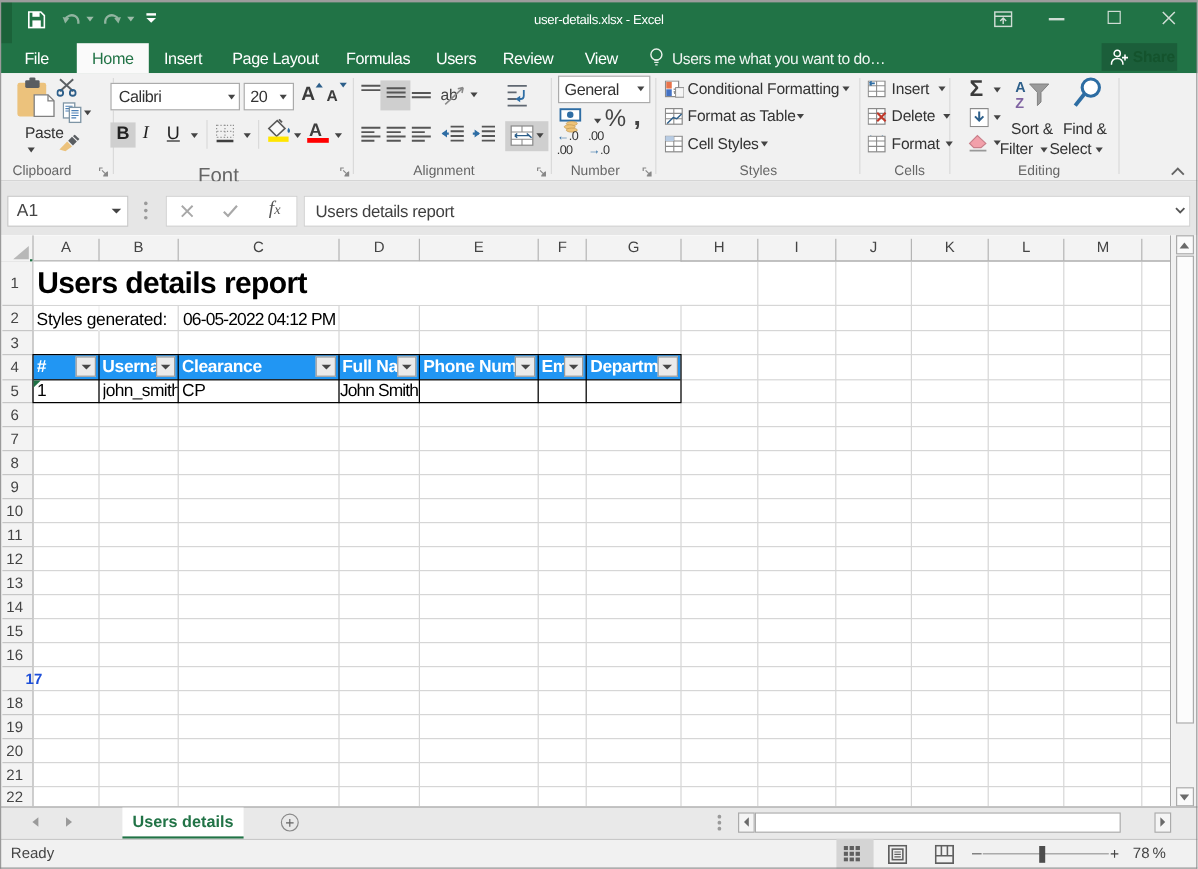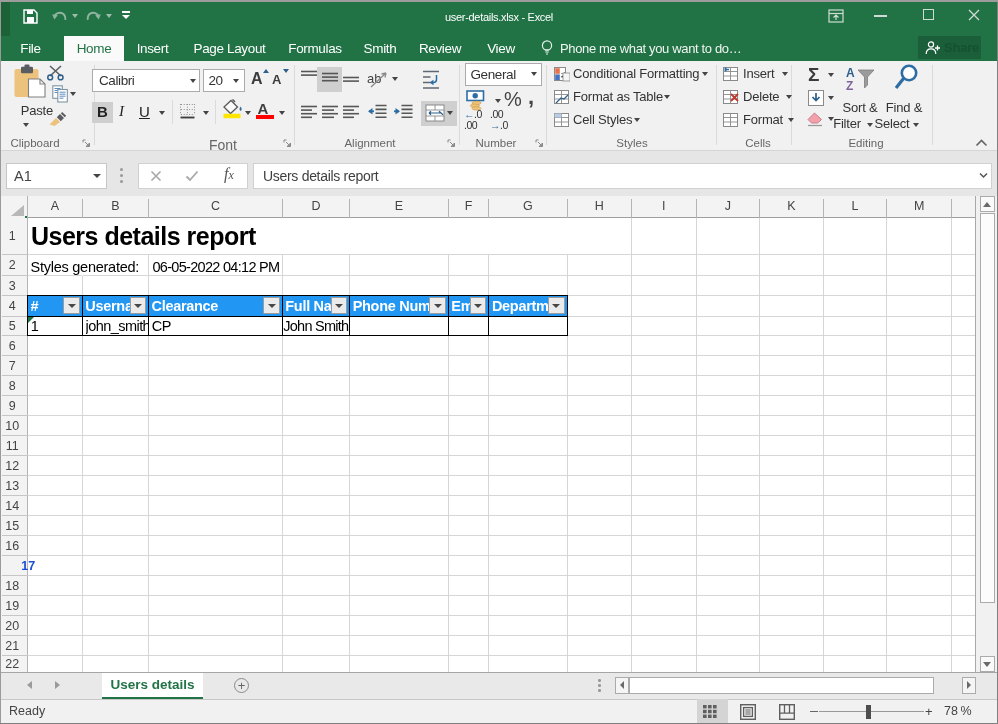--- a/index.html
+++ b/index.html
@@ -36,45 +36,45 @@
 <div class="abs" style="left:923px;top:9px;width:11px;height:11px;border:1.3px solid #cfdcd4;"></div>
 <svg class="abs" style="left:968px;top:9px;" width="12" height="12" viewBox="0 0 12 12">
 <path d="M1 1 L11 11 M11 1 L1 11" stroke="#cfdcd4" stroke-width="1.3"></path>
 </svg>
 <div class="abs" style="left:64px;top:35.5px;width:60px;height:25.5px;background:#fafafa;"></div>
 <div class="abs" style="left:-29.5px;top:36px;width:120px;height:25px;display:flex;align-items:center;justify-content:center;color:#fff;font-size:13.5px;letter-spacing:-0.35px;">File</div>
 <div class="abs" style="left:34px;top:36px;width:120px;height:25px;display:flex;align-items:center;justify-content:center;color:#217346;font-size:13.5px;letter-spacing:-0.35px;">Home</div>
 <div class="abs" style="left:92.5px;top:36px;width:120px;height:25px;display:flex;align-items:center;justify-content:center;color:#fff;font-size:13.5px;letter-spacing:-0.35px;">Insert</div>
 <div class="abs" style="left:169.5px;top:36px;width:120px;height:25px;display:flex;align-items:center;justify-content:center;color:#fff;font-size:13.5px;letter-spacing:-0.35px;">Page Layout</div>
 <div class="abs" style="left:255px;top:36px;width:120px;height:25px;display:flex;align-items:center;justify-content:center;color:#fff;font-size:13.5px;letter-spacing:-0.35px;">Formulas</div>
-<div class="abs" style="left:320px;top:36px;width:120px;height:25px;display:flex;align-items:center;justify-content:center;color:#fff;font-size:13.5px;letter-spacing:-0.35px;">Smith</div>
+<div class="abs" style="left:320px;top:36px;width:120px;height:25px;display:flex;align-items:center;justify-content:center;color:#fff;font-size:13.5px;letter-spacing:-0.35px;">Users</div>
 <div class="abs" style="left:380px;top:36px;width:120px;height:25px;display:flex;align-items:center;justify-content:center;color:#fff;font-size:13.5px;letter-spacing:-0.35px;">Review</div>
 <div class="abs" style="left:441px;top:36px;width:120px;height:25px;display:flex;align-items:center;justify-content:center;color:#fff;font-size:13.5px;letter-spacing:-0.35px;">View</div>
 <svg class="abs" style="left:540px;top:39px;" width="14" height="18" viewBox="0 0 14 18">
 <circle cx="7" cy="6.5" r="4.6" fill="none" stroke="#e8f0ea" stroke-width="1.2"></circle>
 <path d="M5.2 11 h3.6 M5.2 13 h3.6 M6 15 h2" stroke="#e8f0ea" stroke-width="1.1"></path>
 </svg>
-<div class="abs" style="left:560px;top:36px;height:25px;display:flex;align-items:center;color:#eff5f1;font-size:13px;letter-spacing:-0.35px;">Phone me what you want to do…</div>
+<div class="abs" style="left:560px;top:36px;height:25px;display:flex;align-items:center;color:#eff5f1;font-size:13px;letter-spacing:-0.35px;">Users me what you want to do…</div>
 <div class="abs" style="left:918px;top:35.5px;width:63px;height:23px;background:#1b5e3a;"></div>
 <svg class="abs" style="left:924px;top:40px;" width="17" height="15" viewBox="0 0 17 15">
 <circle cx="7" cy="4.5" r="2.6" fill="none" stroke="#fff" stroke-width="1.2"></circle>
 <path d="M2.2 14 C2.2 10.5 4.2 8.8 7 8.8 C9.8 8.8 11.8 10.5 11.8 14" fill="none" stroke="#fff" stroke-width="1.2"></path>
 <path d="M13.5 5.5 v5 M11 8 h5" stroke="#fff" stroke-width="1.3"></path>
 </svg>
 <div class="abs" style="left:944px;top:35px;height:24px;display:flex;align-items:center;color:#14532d;font-size:13px;letter-spacing:-0.2px;font-weight:bold;">Share</div>
 <div class="abs" style="left:0;top:61px;width:998px;height:90px;background:#f1f1f1;border-bottom:1px solid #d5d5d5;"></div>
 <div class="abs" style="left:94px;top:65px;width:1px;height:80px;background:#dadada;"></div>
 <div class="abs" style="left:294px;top:65px;width:1px;height:80px;background:#dadada;"></div>
 <div class="abs" style="left:459px;top:65px;width:1px;height:80px;background:#dadada;"></div>
 <div class="abs" style="left:546px;top:65px;width:1px;height:80px;background:#dadada;"></div>
 <div class="abs" style="left:716px;top:65px;width:1px;height:80px;background:#dadada;"></div>
 <div class="abs" style="left:791px;top:65px;width:1px;height:80px;background:#dadada;"></div>
 <div class="abs" style="left:932px;top:65px;width:1px;height:80px;background:#dadada;"></div>
 <div class="abs" style="left:-20px;top:137px;width:110px;text-align:center;color:#666;font-size:11.5px;">Clipboard</div>
-<div class="abs" style="left:127px;top:137px;width:110px;text-align:right;color:#666;font-size:14px;">Font</div>
+<div class="abs" style="left:127px;top:137px;width:110px;text-align:center;color:#666;font-size:17px;">Font</div>
 <div class="abs" style="left:315px;top:137px;width:110px;text-align:center;color:#666;font-size:11.5px;">Alignment</div>
 <div class="abs" style="left:441px;top:137px;width:110px;text-align:center;color:#666;font-size:11.5px;">Number</div>
 <div class="abs" style="left:577px;top:137px;width:110px;text-align:center;color:#666;font-size:11.5px;">Styles</div>
 <div class="abs" style="left:703px;top:137px;width:110px;text-align:center;color:#666;font-size:11.5px;">Cells</div>
 <div class="abs" style="left:811px;top:137px;width:110px;text-align:center;color:#666;font-size:11.5px;">Editing</div>
 <svg class="abs" style="left:82px;top:139px;" width="9" height="9" viewBox="0 0 9 9">
 <path d="M1 3.5 V1 H3.5 M7.5 4 V7.5 H4 M3 3 L7 7 M7 7 l-2.5 -0.5 M7 7 l-0.5 -2.5" fill="none" stroke="#888" stroke-width="1"></path>
   </svg>
 <svg class="abs" style="left:283px;top:139px;" width="9" height="9" viewBox="0 0 9 9">
 <path d="M1 3.5 V1 H3.5 M7.5 4 V7.5 H4 M3 3 L7 7 M7 7 l-2.5 -0.5 M7 7 l-0.5 -2.5" fill="none" stroke="#888" stroke-width="1"></path>

